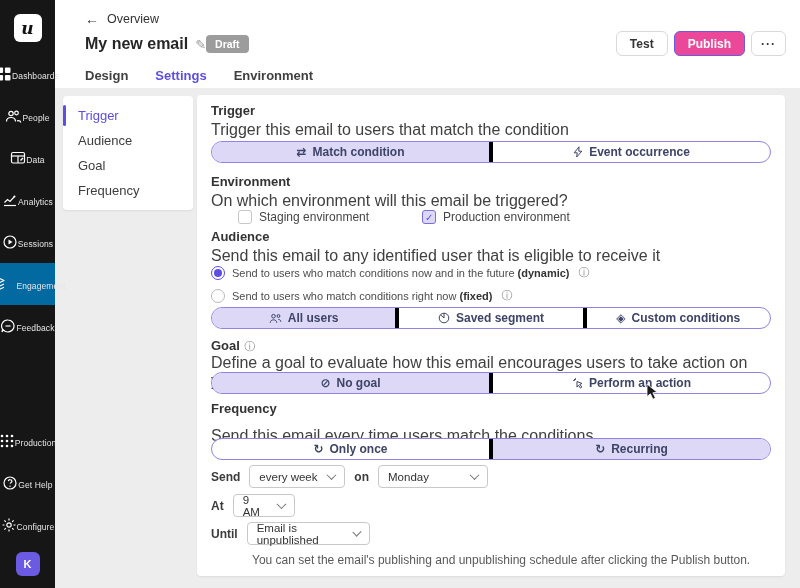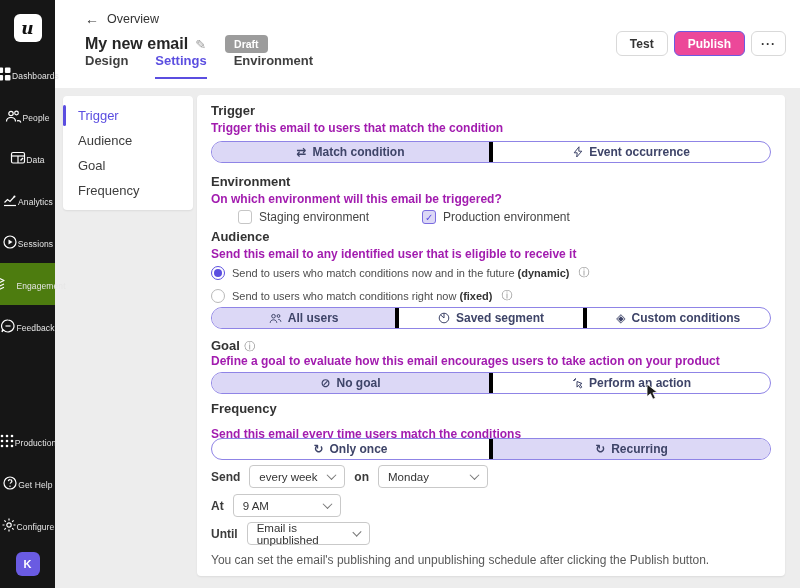--- a/index.html
+++ b/index.html
@@ -3,54 +3,54 @@
 <meta charset="utf-8">
 <style>
   * { margin:0; padding:0; box-sizing:border-box; }
   html,body { width:800px; height:588px; overflow:hidden; }
   body { font-family:"Liberation Sans","DejaVu Sans",sans-serif; background:#ffffff; position:relative; color:#333; }
 
   
   .sidebar { position:absolute; left:0; top:0; width:55px; height:588px; background:#161616; display:flex; flex-direction:column; align-items:center; z-index:5; }
   .logo { width:28px; height:28px; background:#fff; border-radius:6px; margin-top:14px; display:flex; align-items:center; justify-content:center; font-family:"DejaVu Serif",serif; font-style:italic; font-weight:700; font-size:17px; color:#111; }
   .nav-item { width:55px; height:42px; display:flex; flex-direction:row; align-items:center; justify-content:center; cursor:pointer; }
-  .nav-item.active { background:#4d7c0f;gap:10px; }
+  .nav-item.active { background:#0369a1;gap:10px; }
   .nav-item .lbl { font-size:8.5px; color:#e6e6e6; margin-top:3px; letter-spacing:0.1px; }
   .nav-item svg { display:block; }
   .sidebar .spacer { flex:1; }
   .avatar { width:24px; height:24px; border-radius:6px; background:#6a5be2; color:#fff; font-size:11px; font-weight:700; display:flex; align-items:center; justify-content:center; margin-bottom:12px; margin-top:6px; }
 
   
   .header { position:absolute; left:55px; top:0; width:745px; height:88px; background:#fff; padding:0 14px 0 30px; }
   .back-row { display:flex; align-items:center; gap:8px; margin-top:11px; font-size:12.5px; color:#333; }
   .back-arrow { font-size:14px; color:#333; cursor:pointer; }
   .title-row { display:flex; align-items:center; margin-top:8px; }
   .page-title { font-size:16px; font-weight:700; color:#262626; }
   .pencil { font-size:13px; color:#9a9a9a; margin-left:7px; cursor:pointer; }
-  .badge { margin-left:19px; background:#9c9c9c; color:#fff; font-size:10.5px; font-weight:600; padding:3px 9px; border-radius:4px; }
+  .badge { margin-left:0; background:#9c9c9c; color:#fff; font-size:10.5px; font-weight:600; padding:3px 9px; border-radius:4px; }
   .hdr-actions { position:absolute; right:14px; top:31px; display:flex; gap:6px; }
   .btn { height:25px; border-radius:6px; font-size:12px; font-weight:600; display:flex; align-items:center; justify-content:center; cursor:pointer; background:#fff; border:1px solid #d9d9d9; color:#333; padding:0 13px; }
   .btn.primary { background:#ec4899; border-color:#6a5be2; color:#fff; }
   .btn.more { padding:0 9px; letter-spacing:1px; font-weight:700; }
-  .tabs { display:flex; gap:27px; }
+  .tabs { display:flex; gap:27px; margin-top:15px; }
   .tab { font-size:13px; font-weight:600; color:#3f3f3f; padding-bottom:9px; cursor:pointer; }
   .tab.active { color:#5b4ee0; border-bottom:2.5px solid #5b4ee0; }
 
   
   .content { position:absolute; left:55px; top:88px; width:745px; height:500px; background:#ededed; }
   .subnav { position:absolute; left:8px; top:8px; width:130px; background:#fff; border-radius:4px; box-shadow:0 1px 2px rgba(0,0,0,0.08); padding:7px 0; }
   .subnav-item { position:relative; font-size:13px; color:#3d3d3d; padding:5px 0 5px 15px; cursor:pointer; }
   .subnav-item.active { color:#5b4ee0; }
   .subnav-item .bar { display:none; }
   .subnav-item.active .bar { display:block; position:absolute; left:0; top:2px; bottom:2px; width:3px; background:#5b4ee0; border-radius:2px; }
 
   .main-card { position:absolute; left:142px; top:7px; width:588px; height:481px; background:#fff; border-radius:4px; box-shadow:0 1px 2px rgba(0,0,0,0.08); }
   .abs { position:absolute; left:14px; right:14px; }
   .sec-h { font-size:13px; font-weight:700; color:#333; }
-  .sec-sub { font-size:12px; color:#a21caf;font-weight:bold; }
+  .sec-sub { font-size:16px; color:#404040; }
   .info { font-size:11px; color:#8a8a8a; font-style:normal; }
 
   .seg { display:flex; height:22px; border:1px solid #8f84e6; border-radius:11px; overflow:hidden; background:#fff; }
   .seg-opt { flex:1; display:flex; align-items:center; justify-content:center; gap:6px; font-size:12px; font-weight:600; color:#3e4468; cursor:pointer; }
   .seg-opt + .seg-opt { border-left:4px solid #000000; }
   .seg-opt.selected { background:#dcd8f6; }
   .seg-ic { font-size:12px; line-height:1; color:#3e4468; }
   .seg-opt svg { display:block; }
 
   .check-row { display:flex; gap:26px; align-items:center; }
@@ -61,21 +61,21 @@
   .radio-row { display:flex; align-items:center; gap:7px; font-size:11px; color:#4c4c4c; cursor:pointer; }
   .rdo { width:14px; height:14px; border-radius:50%; border:1px solid #b9b9b9; background:#fff; flex:0 0 auto; display:flex; align-items:center; justify-content:center; }
   .rdo.selected { border:1.5px solid #5b4ee0; }
   .rdo.selected .dot { width:8px; height:8px; border-radius:50%; background:#5b4ee0; }
   .radio-row b { color:#333; }
   .radio-row .info { margin-left:2px; }
 
   .form-row { display:flex; align-items:center; gap:9px; font-size:12px; color:#3b3b3b; font-weight:600; }
   .select { height:23px; border:1px solid #c9c9c9; border-radius:4px; background:#fff; display:flex; align-items:center; justify-content:space-between; padding:0 9px; font-size:11.5px; font-weight:400; color:#333; cursor:pointer; }
   .chev { width:7px; height:7px; border-right:1.5px solid #777; border-bottom:1.5px solid #777; transform:rotate(45deg) translate(-1px,-1px); margin-left:10px; }
-  .note { font-size:12px; color:#595959; font-weight:400; }
+  .note { font-size:12px; color:#595959; font-weight:400;margin-left:41px; }
 
   .cursor { position:absolute; left:646px; top:383px; z-index:50; pointer-events:none; }
 </style>
 </head>
 <body>
 
 <div class="sidebar">
   <div class="logo">u</div>
 
   <div class="nav-item" style="margin-top:11px">
@@ -336,21 +336,21 @@
       </div>
       <span>on</span>
       <div class="select" style="width:110px">
         <span>Monday</span>
         <span class="chev"></span>
       </div>
     </div>
 
     <div class="abs form-row" style="top:399px">
       <span>At</span>
-      <div class="select" style="width:108px">
+      <div class="select" style="width:62px">
         <span>9 AM</span>
         <span class="chev"></span>
       </div>
     </div>
 
     <div class="abs form-row" style="top:427px">
       <span>Until</span>
       <div class="select" style="width:123px">
         <span>Email is unpublished</span>
         <span class="chev"></span>

